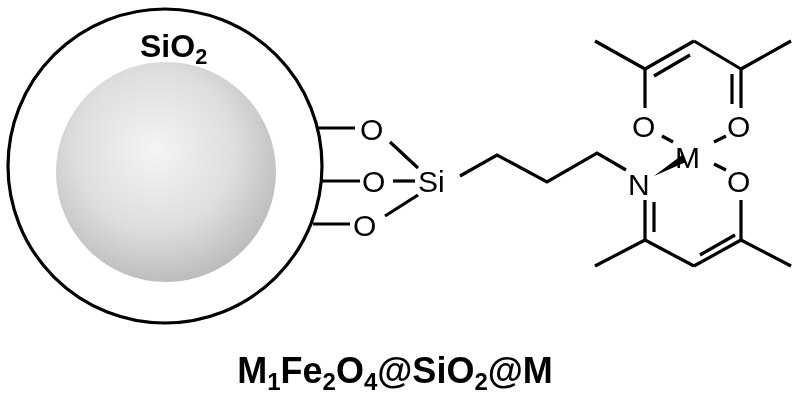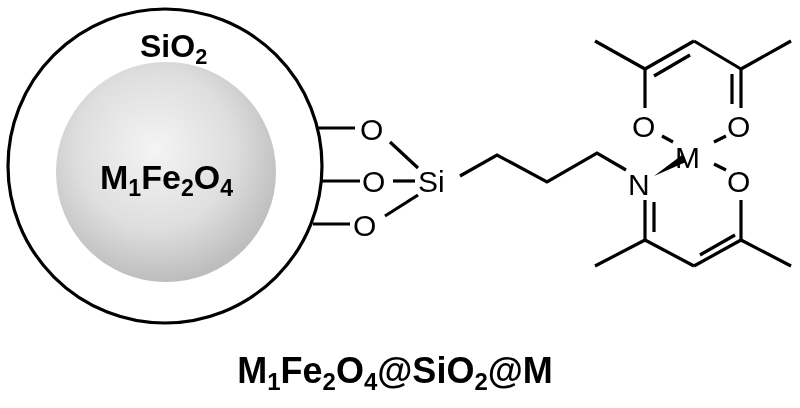--- a/index.html
+++ b/index.html
@@ -80,21 +80,18 @@
   <line class="bond" x1="700" y1="255" x2="735" y2="235"></line>
   <line class="bond" x1="741" y1="240" x2="791" y2="266"></line>
 </svg>
 
 
 <div class="sphere-label" style="left:140px;top:28px;font-size:32px;">
   <span>SiO</span><sub>2</sub>
 </div>
 
 
-<div class="sphere-label" style="left:100px;top:158px;font-size:34px;">
-  <span>M</span><sub>1</sub><span>Fe</span><sub>2</sub><span>O</span><sub>4</sub>
-</div>
 
 
 <div id="caption" style="padding-left:80px;box-sizing:border-box;">
   <span>M</span><sub>1</sub><span>Fe</span><sub>2</sub><span>O</span><sub>4</sub><span>@SiO</span><sub>2</sub><span>@M</span>
 </div>
 </div>
 
 </body></html>

